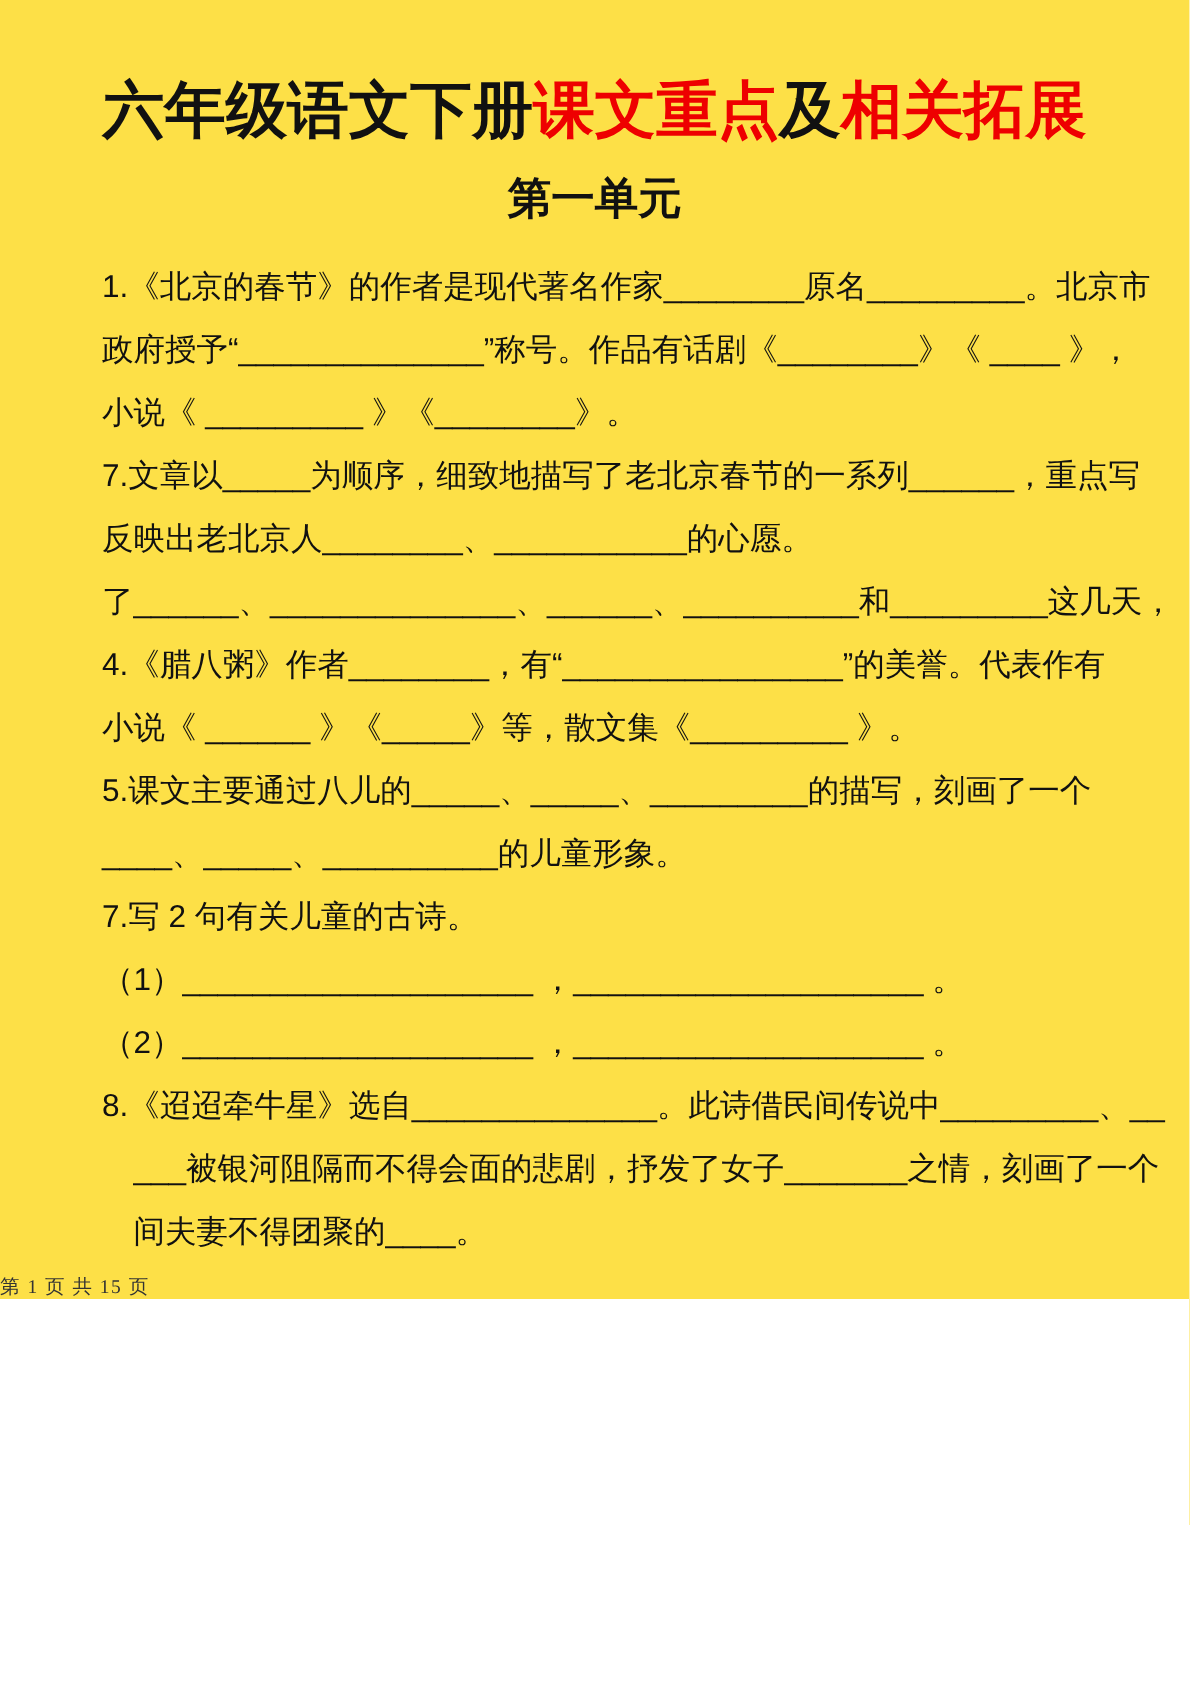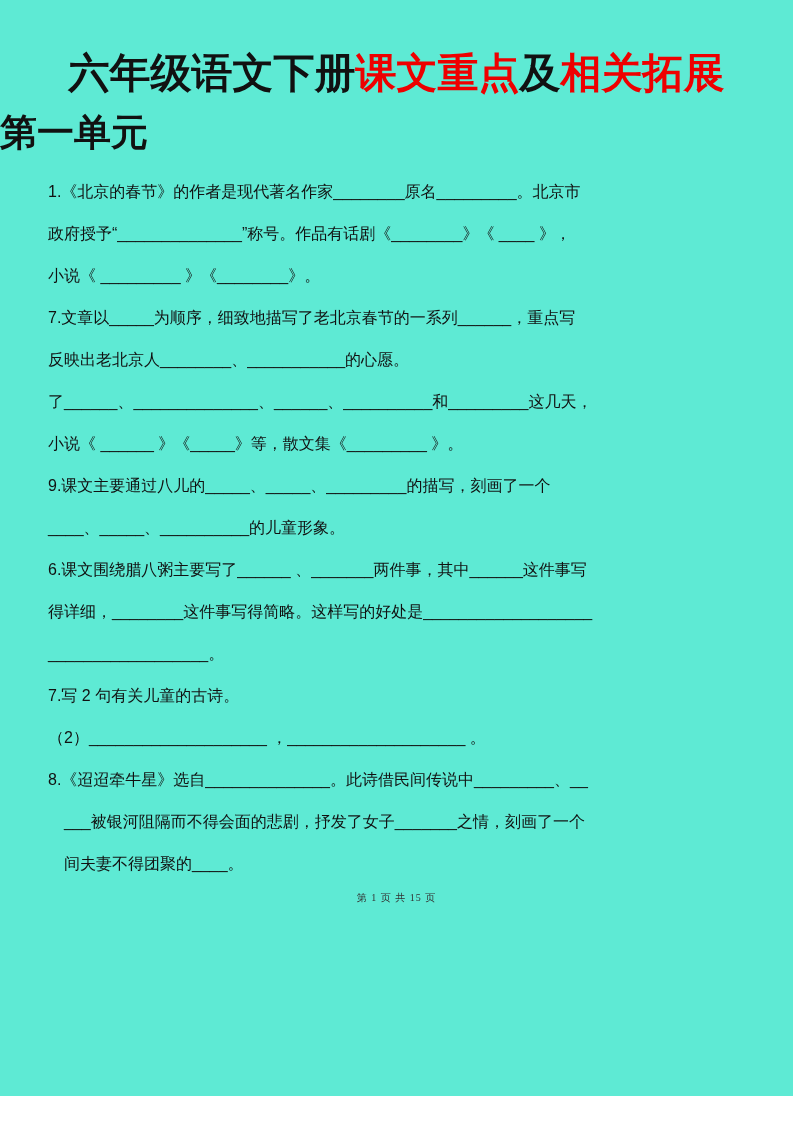--- a/index.html
+++ b/index.html
@@ -3,55 +3,56 @@
 <meta charset="utf-8">
 <style>
   html, body {
     margin: 0;
     padding: 0;
     background: #ffffff;
   }
   .page {
     position: relative;
     width: 793px;
-    height: 1096px;
-    background: #5eead4;
+    height: 866px;
+    background: #fde047;
     overflow: hidden;
     font-family: "Liberation Sans", sans-serif;
     color: #111111;
   }
   .doc-title {
     margin-top: 50px;
     text-align: center;
     font-size: 41px;
     font-weight: bold;
     line-height: 46px;
     white-space: nowrap;
   }
   .doc-title .red { color: #ee0000; }
   .unit-heading {
     margin-top: 20px;
-    font-size: 37px;
+    text-align: center;
+    font-size: 29px;
     font-weight: bold;
     line-height: 34px;
   }
   .content {
     margin-top: 21px;
-    padding: 0 48px;
-    font-size: 16px;
+    padding: 0 68px;
+    font-size: 21px;
   }
   .q-line {
     height: 42px;
     line-height: 42px;
     white-space: pre;
   }
   .page-footer {
     margin-top: 6px;
-    text-align: center;
-    font-size: 10px;
+    text-align: left;
+    font-size: 13px;
     font-family: "Liberation Serif", serif;
     color: #333333;
     letter-spacing: 1px;
   }
 </style>
 </head>
 <body>
 
 <div class="page">
 
@@ -70,36 +71,33 @@
     </div>
 
     <div>
       <div class="q-line">7.文章以_____为顺序，细致地描写了老北京春节的一系列______，重点写</div>
       <div class="q-line">反映出老北京人________、___________的心愿。</div>
       <div class="q-line">了______、______________、______、__________和_________这几天，</div>
     </div>
 
 
     <div>
+      <div class="q-line">4.《腊八粥》作者________，有“________________”的美誉。代表作有</div>
       <div class="q-line">小说《 ______ 》《_____》等，散文集《_________ 》。</div>
     </div>
 
     <div>
-      <div class="q-line">9.课文主要通过八儿的_____、_____、_________的描写，刻画了一个</div>
+      <div class="q-line">5.课文主要通过八儿的_____、_____、_________的描写，刻画了一个</div>
       <div class="q-line">____、_____、__________的儿童形象。</div>
     </div>
 
-    <div>
-      <div class="q-line">6.课文围绕腊八粥主要写了______ 、_______两件事，其中______这件事写</div>
-      <div class="q-line">得详细，________这件事写得简略。这样写的好处是___________________</div>
-      <div class="q-line">__________________。</div>
-    </div>
 
     <div>
       <div class="q-line">7.写 2 句有关儿童的古诗。</div>
+      <div class="q-line">（1）____________________ ，____________________ 。</div>
       <div class="q-line">（2）____________________ ，____________________ 。</div>
     </div>
 
     <div>
       <div class="q-line">8.《迢迢牵牛星》选自______________。此诗借民间传说中_________、__</div>
       <div class="q-line">　___被银河阻隔而不得会面的悲剧，抒发了女子_______之情，刻画了一个</div>
       <div class="q-line">　间夫妻不得团聚的____。</div>
     </div>
 
   </div>

